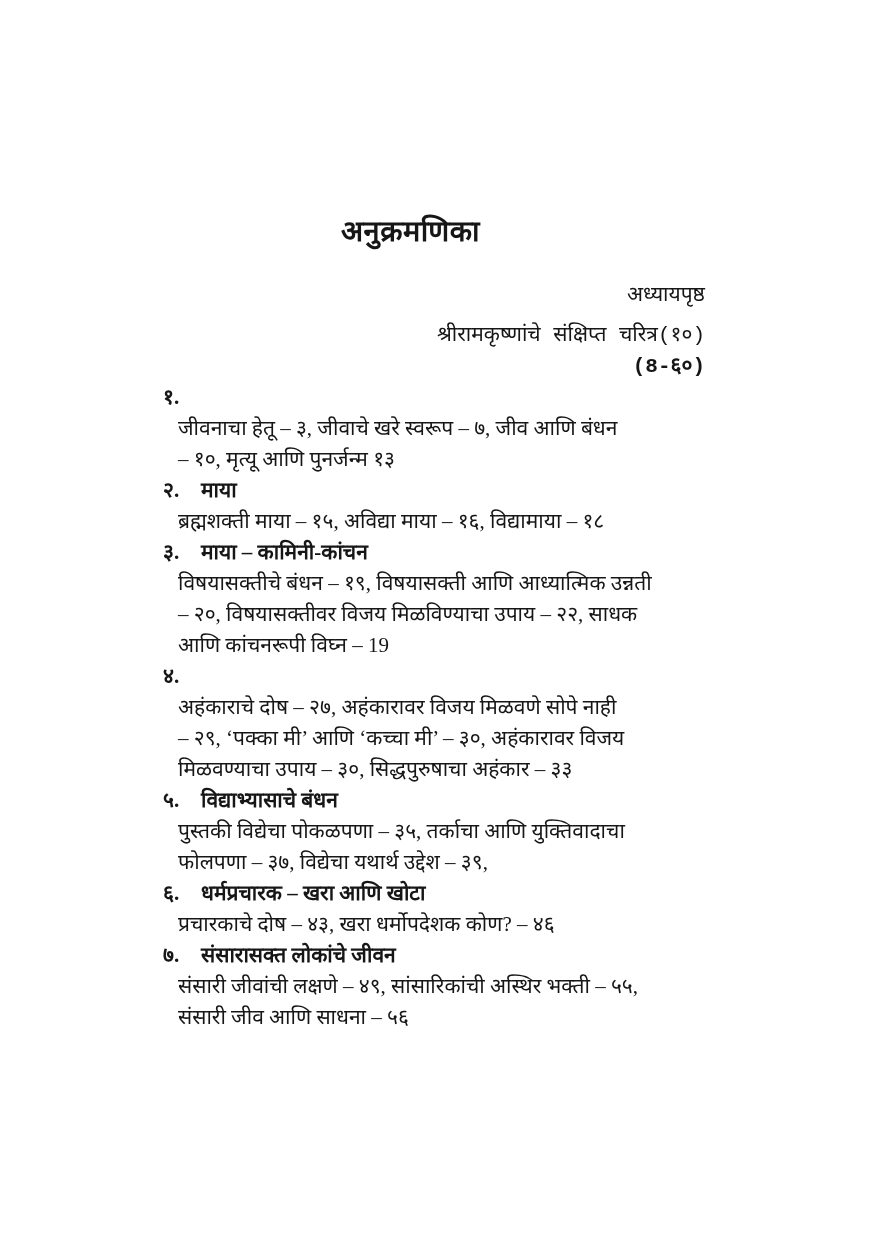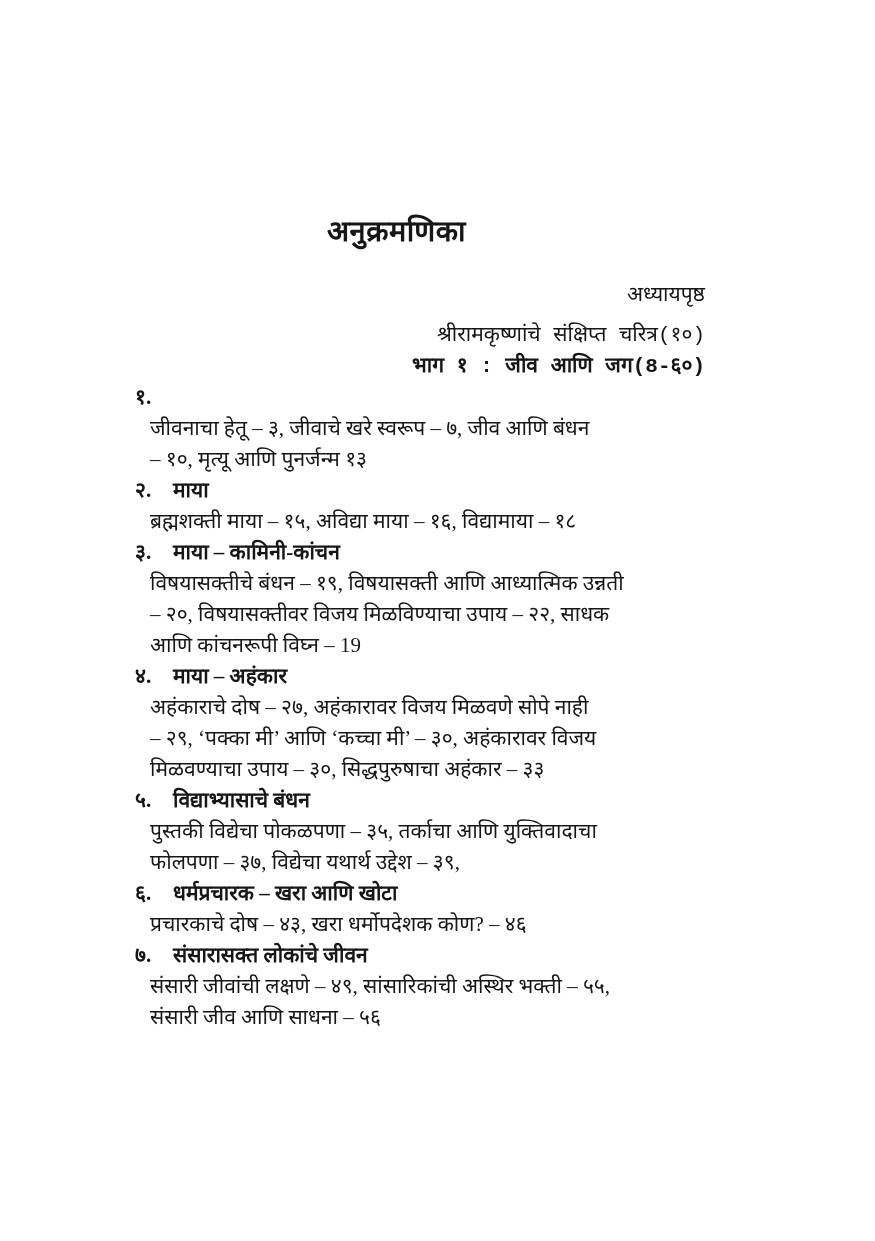--- a/index.html
+++ b/index.html
@@ -7,21 +7,21 @@
     padding: 0;
     background: #ffffff;
   }
   .page {
     position: relative;
     width: 875px;
     height: 1241px;
     box-sizing: border-box;
     background: #ffffff;
     color: #161616;
-    padding: 212px 170px 0 88px;
+    padding: 212px 170px 0 116px;
     font-family: "Liberation Serif", "DejaVu Sans", sans-serif;
     font-size: 21px;
     overflow: hidden;
   }
   .title {
     text-align: center;
     font-size: 29px;
     font-weight: bold;
     line-height: 38px;
     margin: 0 0 30px 0;
@@ -65,21 +65,20 @@
     <span>अध्याय</span>
     <span>पृष्ठ</span>
   </div>
 
   <div class="row intro-row">
     <span>श्रीरामकृष्णांचे संक्षिप्त चरित्र</span>
     <span>(१०)</span>
   </div>
 
   <div class="row part-row">
-    <span>भाग १ : जीव आणि जग</span>
     <span>(8-६०)</span>
   </div>
 
   <div class="chapter">
     <div class="ch-head">
       <span class="ch-num">१.</span>
     </div>
     <div class="ch-desc">जीवनाचा हेतू – ३, जीवाचे खरे स्वरूप – ७, जीव आणि बंधन
 – १०, मृत्यू आणि पुनर्जन्म १३</div>
   </div>
@@ -98,21 +97,20 @@
       <span class="ch-title">माया – कामिनी-कांचन</span>
     </div>
     <div class="ch-desc">विषयासक्तीचे बंधन – १९, विषयासक्ती आणि आध्यात्मिक उन्नती
 – २०, विषयासक्तीवर विजय मिळविण्याचा उपाय – २२, साधक
 आणि कांचनरूपी विघ्न – 19</div>
   </div>
 
   <div class="chapter">
     <div class="ch-head">
       <span class="ch-num">४.</span>
-      <span class="ch-title">माया – अहंकार</span>
     </div>
     <div class="ch-desc">अहंकाराचे दोष – २७, अहंकारावर विजय मिळवणे सोपे नाही
 – २९, ‘पक्का मी’ आणि ‘कच्चा मी’ – ३०, अहंकारावर विजय
 मिळवण्याचा उपाय – ३०, सिद्धपुरुषाचा अहंकार – ३३</div>
   </div>
 
   <div class="chapter">
     <div class="ch-head">
       <span class="ch-num">५.</span>
       <span class="ch-title">विद्याभ्यासाचे बंधन</span>

